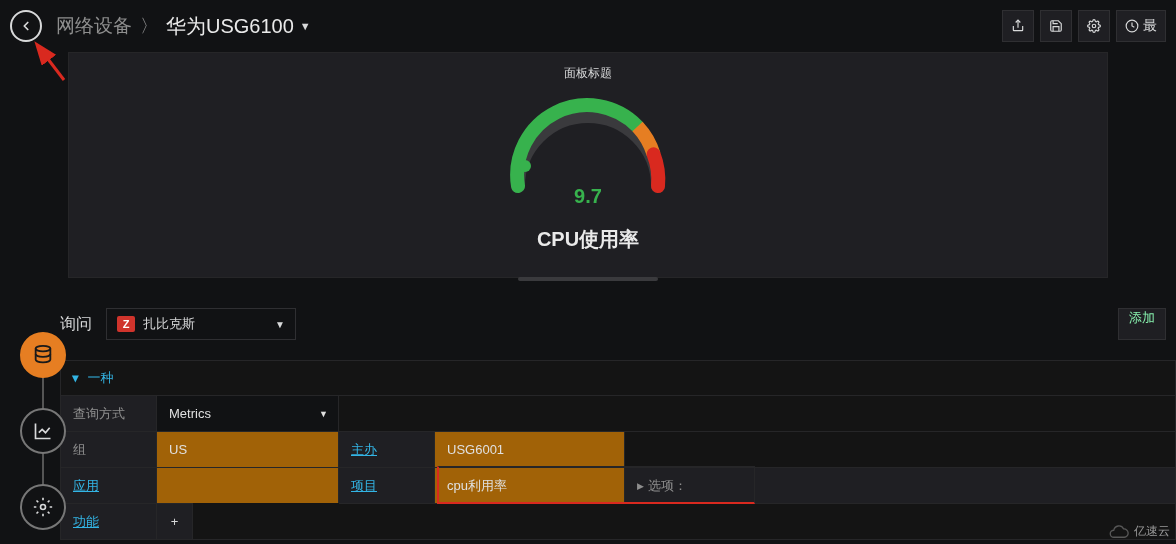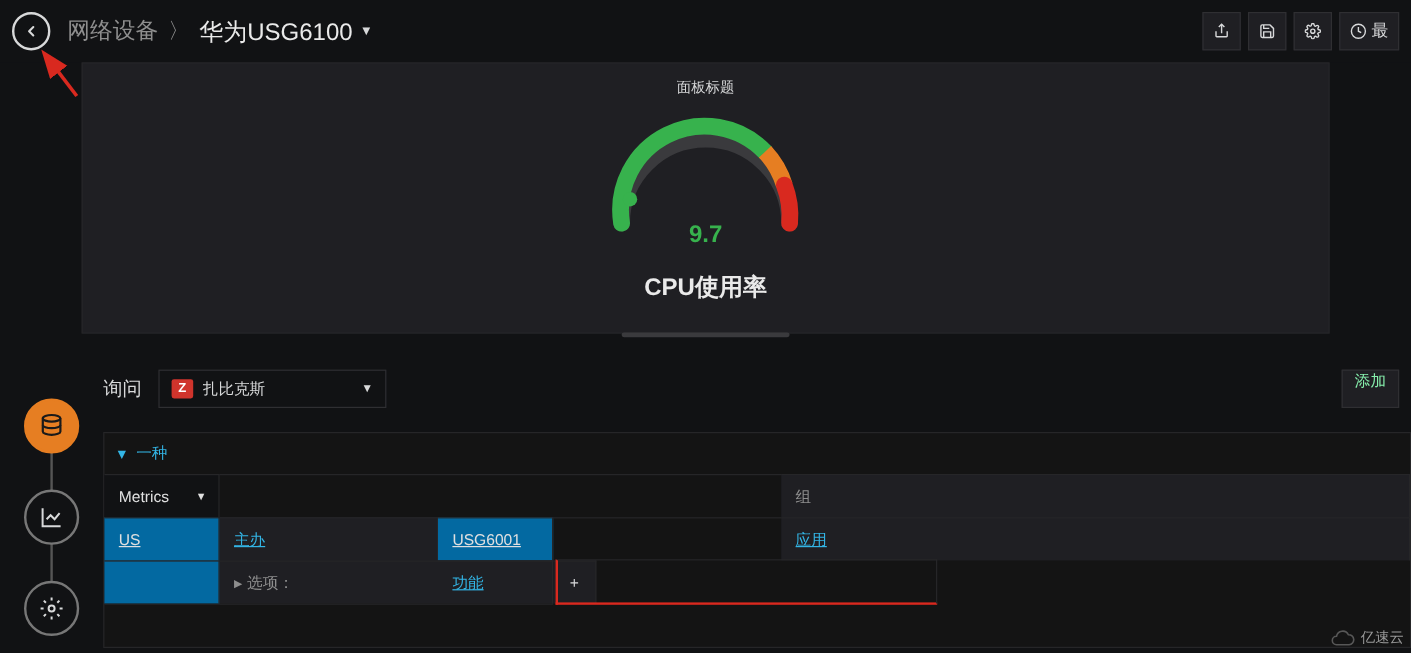--- a/index.html
+++ b/index.html
@@ -41,21 +41,21 @@
      position: absolute; top: 132px; left: 50%; transform: translateX(-50%);
      font-size: 20px; font-weight: 600; color: #37b24d;
   }
   .panel-title { font-size: 20px; font-weight: 600; color: #eaeaea; margin-top: 30px; }
   .panel-handle {
      position: absolute; bottom: -4px; left: 50%; transform: translateX(-50%);
      width: 140px; height: 4px; background: #3a3a3d; border-radius: 2px;
   }
 
   
-  .query-wrap { margin-top: 22px; padding-left: 86px; padding-right: 0; position: relative; }
+  .query-wrap { margin-top: 22px; padding-left: 60px; padding-right: 0; position: relative; }
   .side-icons { position: absolute; left: 18px; top: 32px; width: 50px; display: flex; flex-direction: column; align-items: center; }
   .side-line { position: absolute; left: 42px; top: 52px; width: 2px; height: 160px; background: #555; z-index: 0; }
   .side-ring {
      width: 46px; height: 46px; border-radius: 50%; border: 2px solid #777;
      display: flex; align-items: center; justify-content: center; margin-bottom: 30px;
      background: #111214; z-index: 1; cursor: pointer;
   }
   .side-ring.active { border-color: #e67e22; background: #e67e22; }
   .side-ring svg { display:block; }
 
@@ -77,21 +77,21 @@
      font-size: 13px; color: #86efac; cursor: pointer;
   }
 
   .query-body { border: 1px solid #262628; background: #141414; margin-top: 12px; }
   .expander { padding: 8px 12px; font-size: 13px; color: #33b5e5; cursor: pointer; }
   .expander .tri { display: inline-block; transform: rotate(90deg); margin-right: 4px; font-size: 9px; }
   .form-grid { display: grid; grid-template-columns: 96px 182px 96px 190px auto; }
   .form-grid > div { border-top: 1px solid #262628; border-right: 1px solid #262628; height: 36px; display: flex; align-items: center; padding: 0 12px; font-size: 13px; }
   .cell-label { background: #1f1f23; color: #8e8e8e; }
   .cell-label.link { color: #33b5e5; cursor: pointer; text-decoration: underline; }
-  .cell-input { background: #0369a1; color: #e0e0e0; text-decoration: underline; }
+  .cell-input { background: #a16207; color: #e0e0e0; }
   .cell-select { background: #111214; color: #e0e0e0; cursor: pointer; position: relative; }
   .cell-select .caret { position: absolute; right: 10px; font-size: 9px; }
   .cell-span3 { grid-column: span 3; }
   .cell-plus { width: 36px; flex: 0 0 36px; justify-content: center; background: #1f1f23; color:#d8d9da; cursor: pointer; }
 
   
   .red-box { position: absolute; border: 2px solid #d9291f; pointer-events: none; }
 
   
   .watermark { position: absolute; right: 6px; bottom: 4px; display: flex; align-items: center; gap: 4px; color: #9a9a9a; font-size: 12px; pointer-events:none;margin-top:48px; }
@@ -212,34 +212,37 @@
     <div class="add-btn">添加</div>
   </div>
 
   <div class="query-body">
     <div class="expander">
       <span class="tri">▶</span>
       <span>一种</span>
     </div>
     <div class="form-grid" style="position:relative;">
 
+      <div class="cell-label">查询方式</div>
       <div class="cell-select">
         <span>Metrics</span>
         <span class="caret">▼</span>
       </div>
       <div class="cell-span3" style="border-right:none;"></div>
 
       <div class="cell-label">组</div>
       <div class="cell-input">US</div>
       <div class="cell-label link">主办</div>
       <div class="cell-input">USG6001</div>
       <div style="border-right:none;"></div>
 
       <div class="cell-label link">应用</div>
       <div class="cell-input"></div>
+      <div class="cell-label link">项目</div>
+      <div class="cell-input">cpu利用率</div>
       <div class="cell-label" style="border-right:none;">
         <span style="font-size:9px;margin-right:4px;">▶</span>
         <span>选项：</span>
       </div>
 
       <div class="cell-label link">功能</div>
       <div class="cell-plus">+</div>
       <div class="cell-span3" style="border-right:none;"></div>
 
       <div class="red-box" style="left:376px; top:71px; width:318px; height:38px;"></div>

